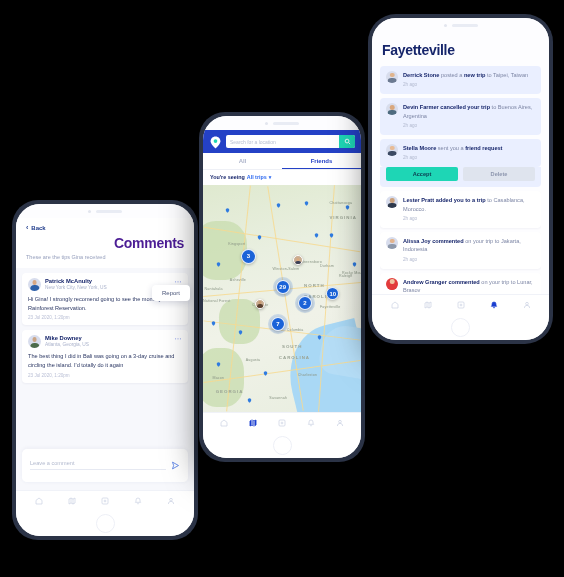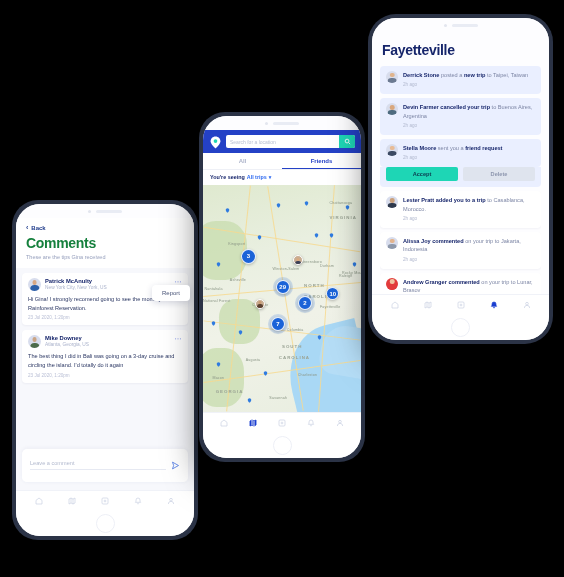--- a/index.html
+++ b/index.html
@@ -58,21 +58,21 @@
   .bottomnav svg { display: block; }
 
   
   .cmt-body {
     flex: 1 1 auto; background: #f7f8fc;
     display: flex; flex-direction: column; min-height: 0;
   }
   .cmt-head { background: #ffffff; padding: 6px 10px 8px; }
   .back-row { display: flex; align-items: center; gap: 3px; color: #1e3a8a; font-size: 6px; font-weight: 700; }
   .back-chev { font-size: 7px; line-height: 1; color: #1e3a8a; }
-  .cmt-title { font-size: 14px; font-weight: 700; color: #15803d; letter-spacing: -0.3px; margin-top: 4px; }
+  .cmt-title { font-size: 14px; font-weight: 700; color: #4c1d95; letter-spacing: -0.3px; margin-top: 4px; text-align: right; }
   .cmt-sub { font-size: 5.5px; color: #97a0bd; margin-top: 3px; }
 
   .cmt-list { flex: 1 1 auto; padding: 5px 6px; display: flex; flex-direction: column; gap: 5px; overflow: hidden; position: relative; }
   .cmt-card { background: #fff; border-radius: 4px; padding: 5px 6px; position: relative; box-shadow: 0 1px 2px rgba(30,40,90,0.05); }
   .cmt-top { display: flex; align-items: flex-start; gap: 4px; }
   .avatar { border-radius: 50%; flex: 0 0 auto; background: #d8dded; overflow: hidden; position: relative; }
   .avatar.s13 { width: 13px; height: 13px; }
   .avatar.s12 { width: 12px; height: 12px; }
   .av-head { position: absolute; left: 50%; top: 16%; width: 38%; height: 38%; border-radius: 50%; transform: translateX(-50%); }
   .av-body { position: absolute; left: 50%; top: 56%; width: 72%; height: 62%; border-radius: 44% 44% 0 0; transform: translateX(-50%); }

